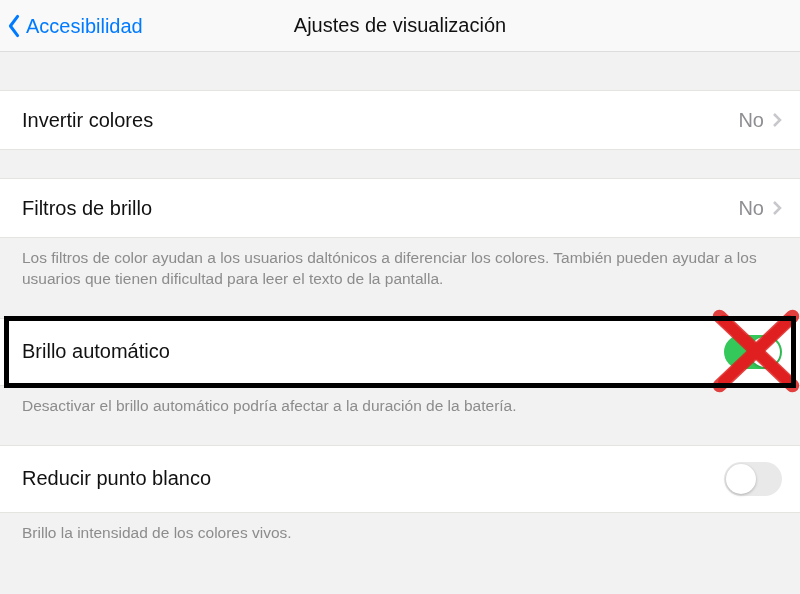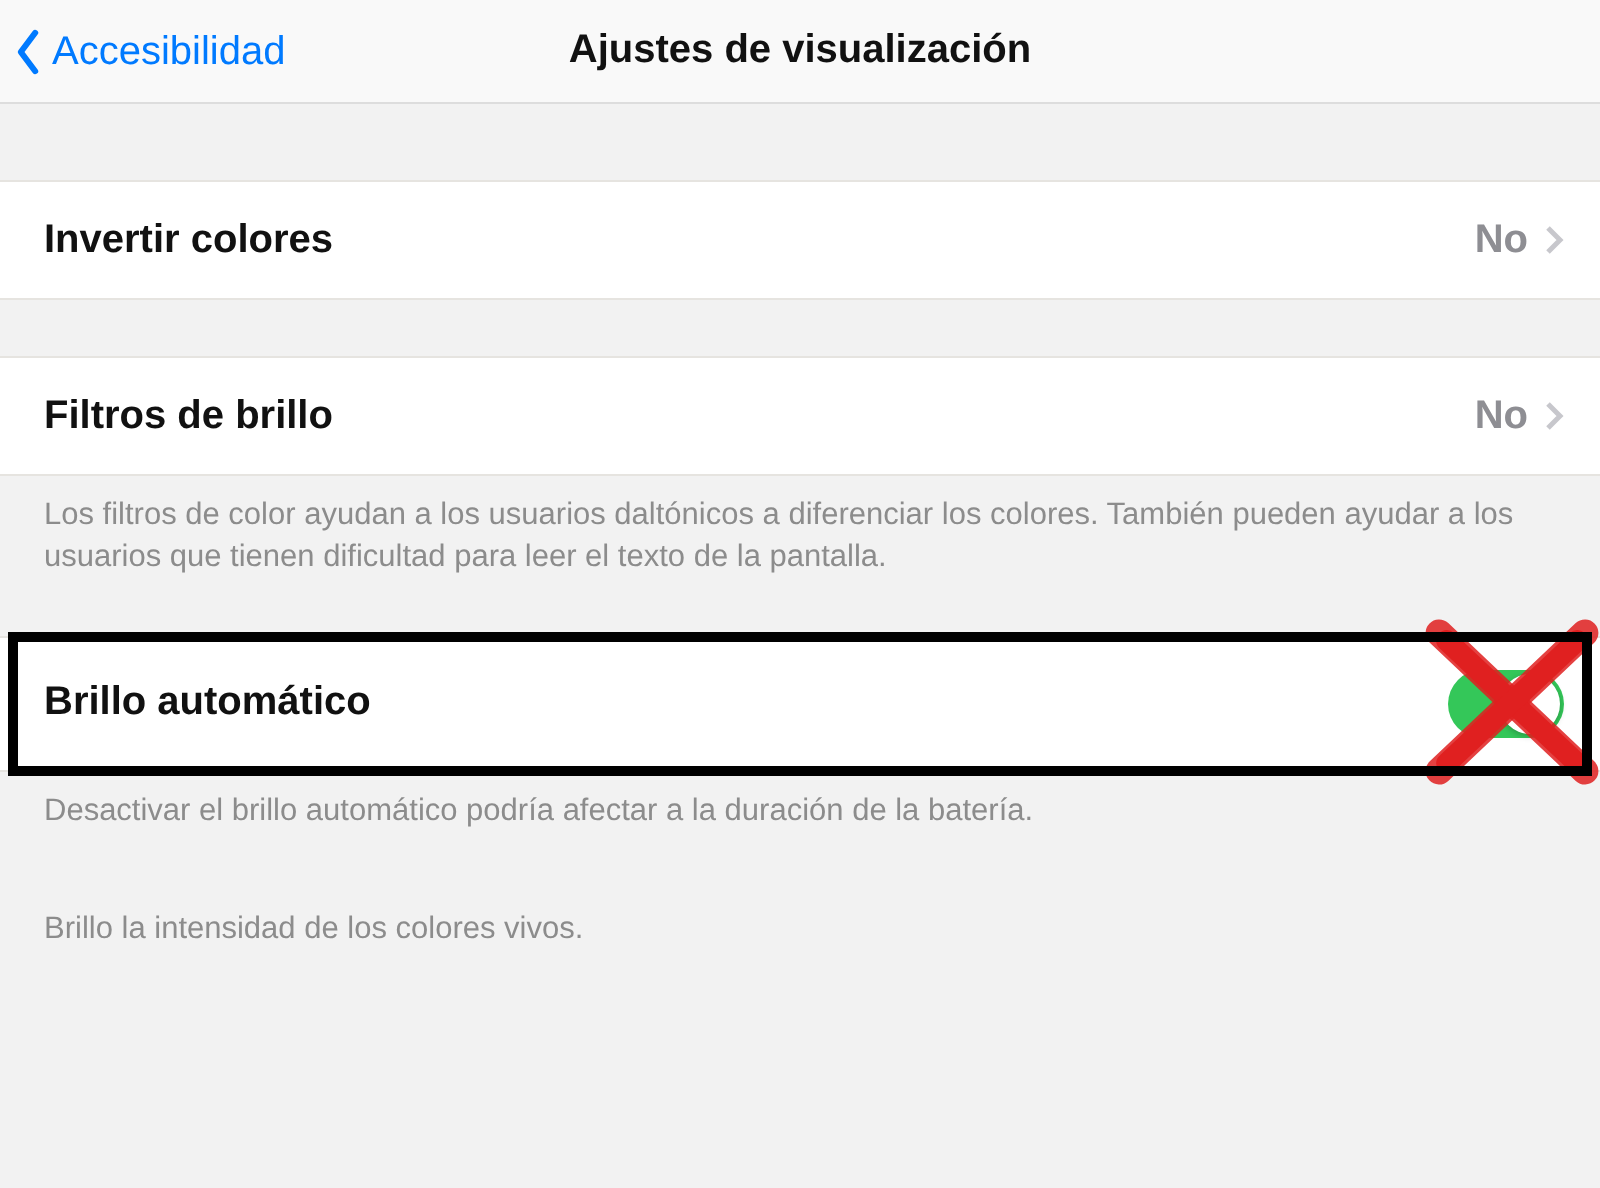--- a/index.html
+++ b/index.html
@@ -27,39 +27,38 @@
     padding-left: 6px;
     cursor: pointer;
   }
   .back svg { width: 16px; height: 24px; }
   .back span { margin-left: 4px; }
   .title {
     position: absolute;
     left: 0; right: 0;
     text-align: center;
     font-size: 20px;
-    font-weight: 700;
+    font-weight: 400;
     color: #111;
     pointer-events: none;
   }
   .content { padding: 0; }
 
   .group { margin-top: 28px; }
   .group:first-child { margin-top: 38px; }
 
   .row {
     background: #fff;
     border-top: 1px solid #e6e4e0;
     border-bottom: 1px solid #e6e4e0;
     display: flex;
     align-items: center;
     justify-content: space-between;
     padding: 16px 18px 16px 22px;
     min-height: 60px;
-    font-weight: bold;
   }
   .row-label {
     font-size: 20px;
     color: #111;
   }
   .row-right {
     display: flex;
     align-items: center;
     gap: 8px;
     margin-left: 16px;
@@ -181,16 +180,24 @@
             <line x1="84" y1="18" x2="16" y2="82"></line>
           </svg>
         </div>
       </div>
       <div class="hl-border"></div>
     </div>
     <div class="footer">Desactivar el brillo automático podría afectar a la duración de la batería.</div>
   </div>
 
   <div class="group">
+    <div class="row">
+      <div class="row-label">Reducir punto blanco</div>
+      <div class="row-right">
+        <div class="toggle off">
+          <div class="knob"></div>
+        </div>
+      </div>
+    </div>
     <div class="footer">Brillo la intensidad de los colores vivos.</div>
   </div>
 
 </div>
 
 </body></html>

